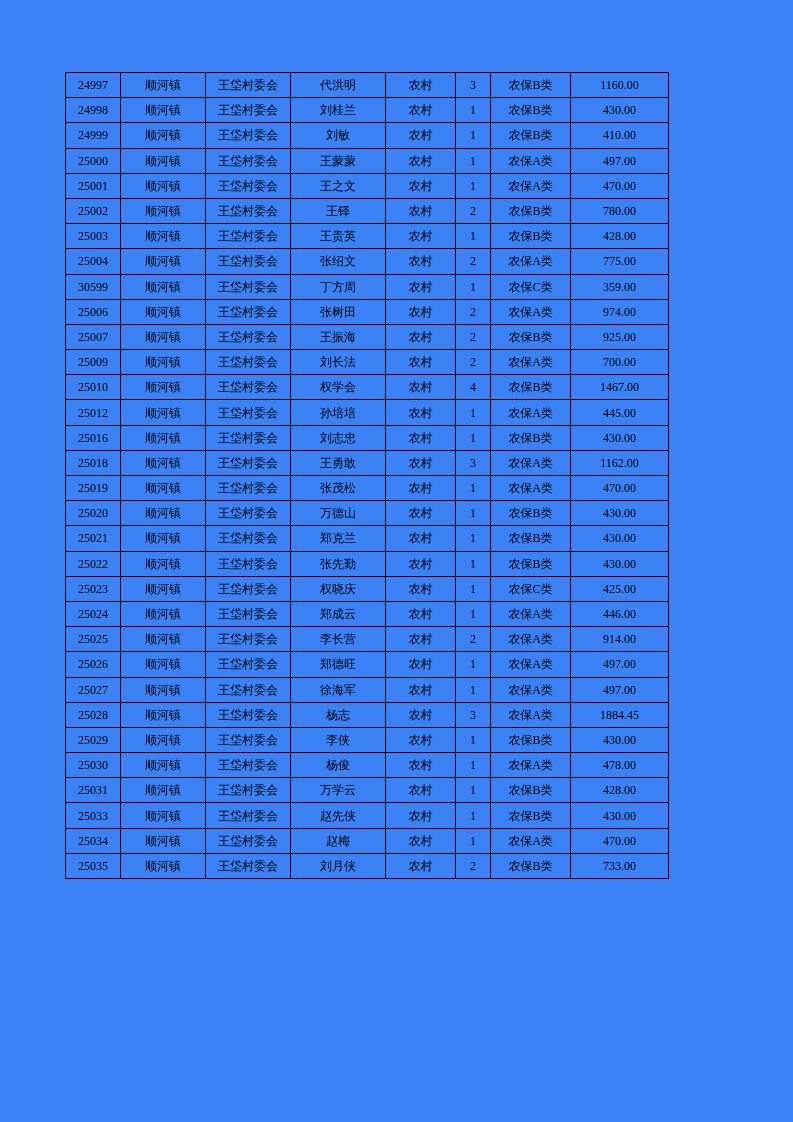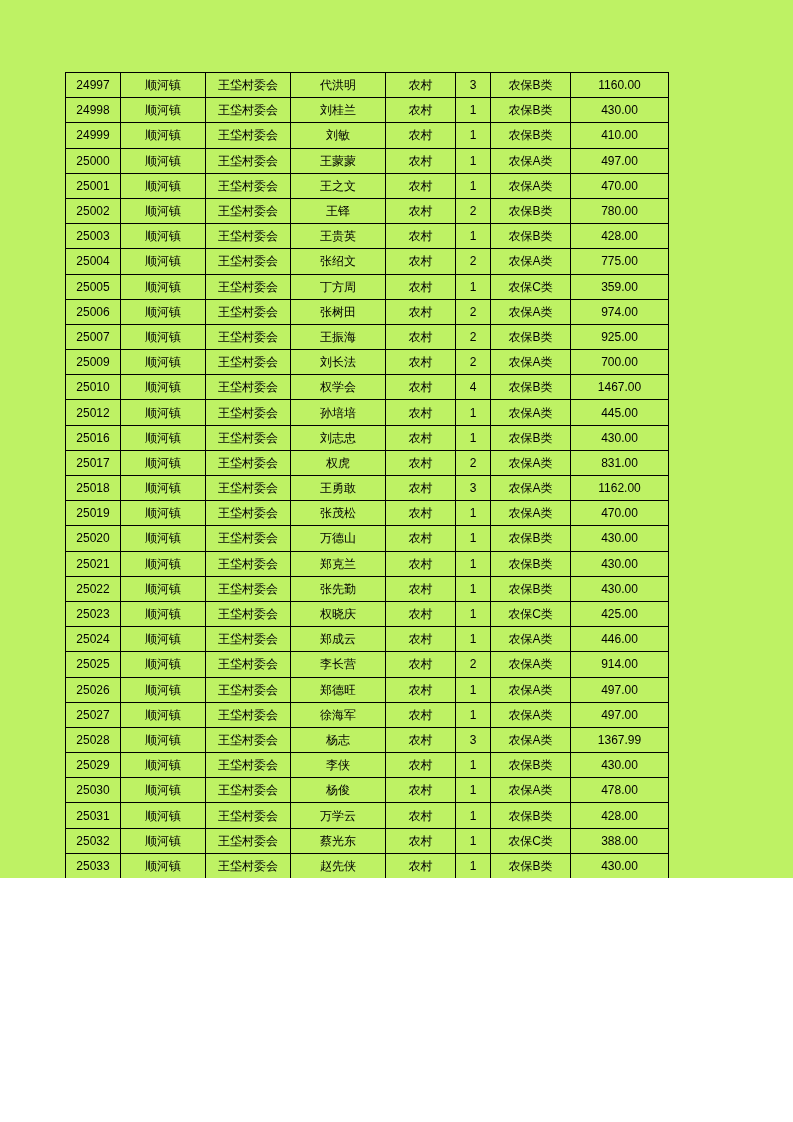--- a/index.html
+++ b/index.html
@@ -3,24 +3,24 @@
 <meta charset="utf-8">
 <style>
   html, body {
     margin: 0;
     padding: 0;
     background: #ffffff;
   }
   .page {
     position: relative;
     width: 793px;
-    height: 878px;
-    background: #bef264;
+    height: 1122px;
+    background: #3b82f6;
     overflow: hidden;
-    font-family: Liberation Sans, sans-serif;
+    font-family: Liberation Serif, serif;
     color: #000000;
   }
   table.data-table {
     position: absolute;
     left: 65px;
     top: 72px;
     width: 603px;
     border-collapse: collapse;
     table-layout: fixed;
     font-size: 12px;
@@ -134,21 +134,21 @@
           <td>25004</td>
           <td>顺河镇</td>
           <td>王垈村委会</td>
           <td>张绍文</td>
           <td>农村</td>
           <td>2</td>
           <td>农保A类</td>
           <td>775.00</td>
         </tr>
         <tr>
-          <td>25005</td>
+          <td>30599</td>
           <td>顺河镇</td>
           <td>王垈村委会</td>
           <td>丁方周</td>
           <td>农村</td>
           <td>1</td>
           <td>农保C类</td>
           <td>359.00</td>
         </tr>
         <tr>
           <td>25006</td>
@@ -204,30 +204,20 @@
           <td>25016</td>
           <td>顺河镇</td>
           <td>王垈村委会</td>
           <td>刘志忠</td>
           <td>农村</td>
           <td>1</td>
           <td>农保B类</td>
           <td>430.00</td>
         </tr>
         <tr>
-          <td>25017</td>
-          <td>顺河镇</td>
-          <td>王垈村委会</td>
-          <td>权虎</td>
-          <td>农村</td>
-          <td>2</td>
-          <td>农保A类</td>
-          <td>831.00</td>
-        </tr>
-        <tr>
           <td>25018</td>
           <td>顺河镇</td>
           <td>王垈村委会</td>
           <td>王勇敢</td>
           <td>农村</td>
           <td>3</td>
           <td>农保A类</td>
           <td>1162.00</td>
         </tr>
         <tr>
@@ -321,21 +311,21 @@
           <td>497.00</td>
         </tr>
         <tr>
           <td>25028</td>
           <td>顺河镇</td>
           <td>王垈村委会</td>
           <td>杨志</td>
           <td>农村</td>
           <td>3</td>
           <td>农保A类</td>
-          <td>1367.99</td>
+          <td>1884.45</td>
         </tr>
         <tr>
           <td>25029</td>
           <td>顺河镇</td>
           <td>王垈村委会</td>
           <td>李侠</td>
           <td>农村</td>
           <td>1</td>
           <td>农保B类</td>
           <td>430.00</td>
@@ -354,38 +344,38 @@
           <td>25031</td>
           <td>顺河镇</td>
           <td>王垈村委会</td>
           <td>万学云</td>
           <td>农村</td>
           <td>1</td>
           <td>农保B类</td>
           <td>428.00</td>
         </tr>
         <tr>
-          <td>25032</td>
-          <td>顺河镇</td>
-          <td>王垈村委会</td>
-          <td>蔡光东</td>
-          <td>农村</td>
-          <td>1</td>
-          <td>农保C类</td>
-          <td>388.00</td>
-        </tr>
-        <tr>
           <td>25033</td>
           <td>顺河镇</td>
           <td>王垈村委会</td>
           <td>赵先侠</td>
           <td>农村</td>
           <td>1</td>
           <td>农保B类</td>
           <td>430.00</td>
+        </tr>
+        <tr>
+          <td>25034</td>
+          <td>顺河镇</td>
+          <td>王垈村委会</td>
+          <td>赵梅</td>
+          <td>农村</td>
+          <td>1</td>
+          <td>农保A类</td>
+          <td>470.00</td>
         </tr>
         <tr>
           <td>25035</td>
           <td>顺河镇</td>
           <td>王垈村委会</td>
           <td>刘月侠</td>
           <td>农村</td>
           <td>2</td>
           <td>农保B类</td>
           <td>733.00</td>

